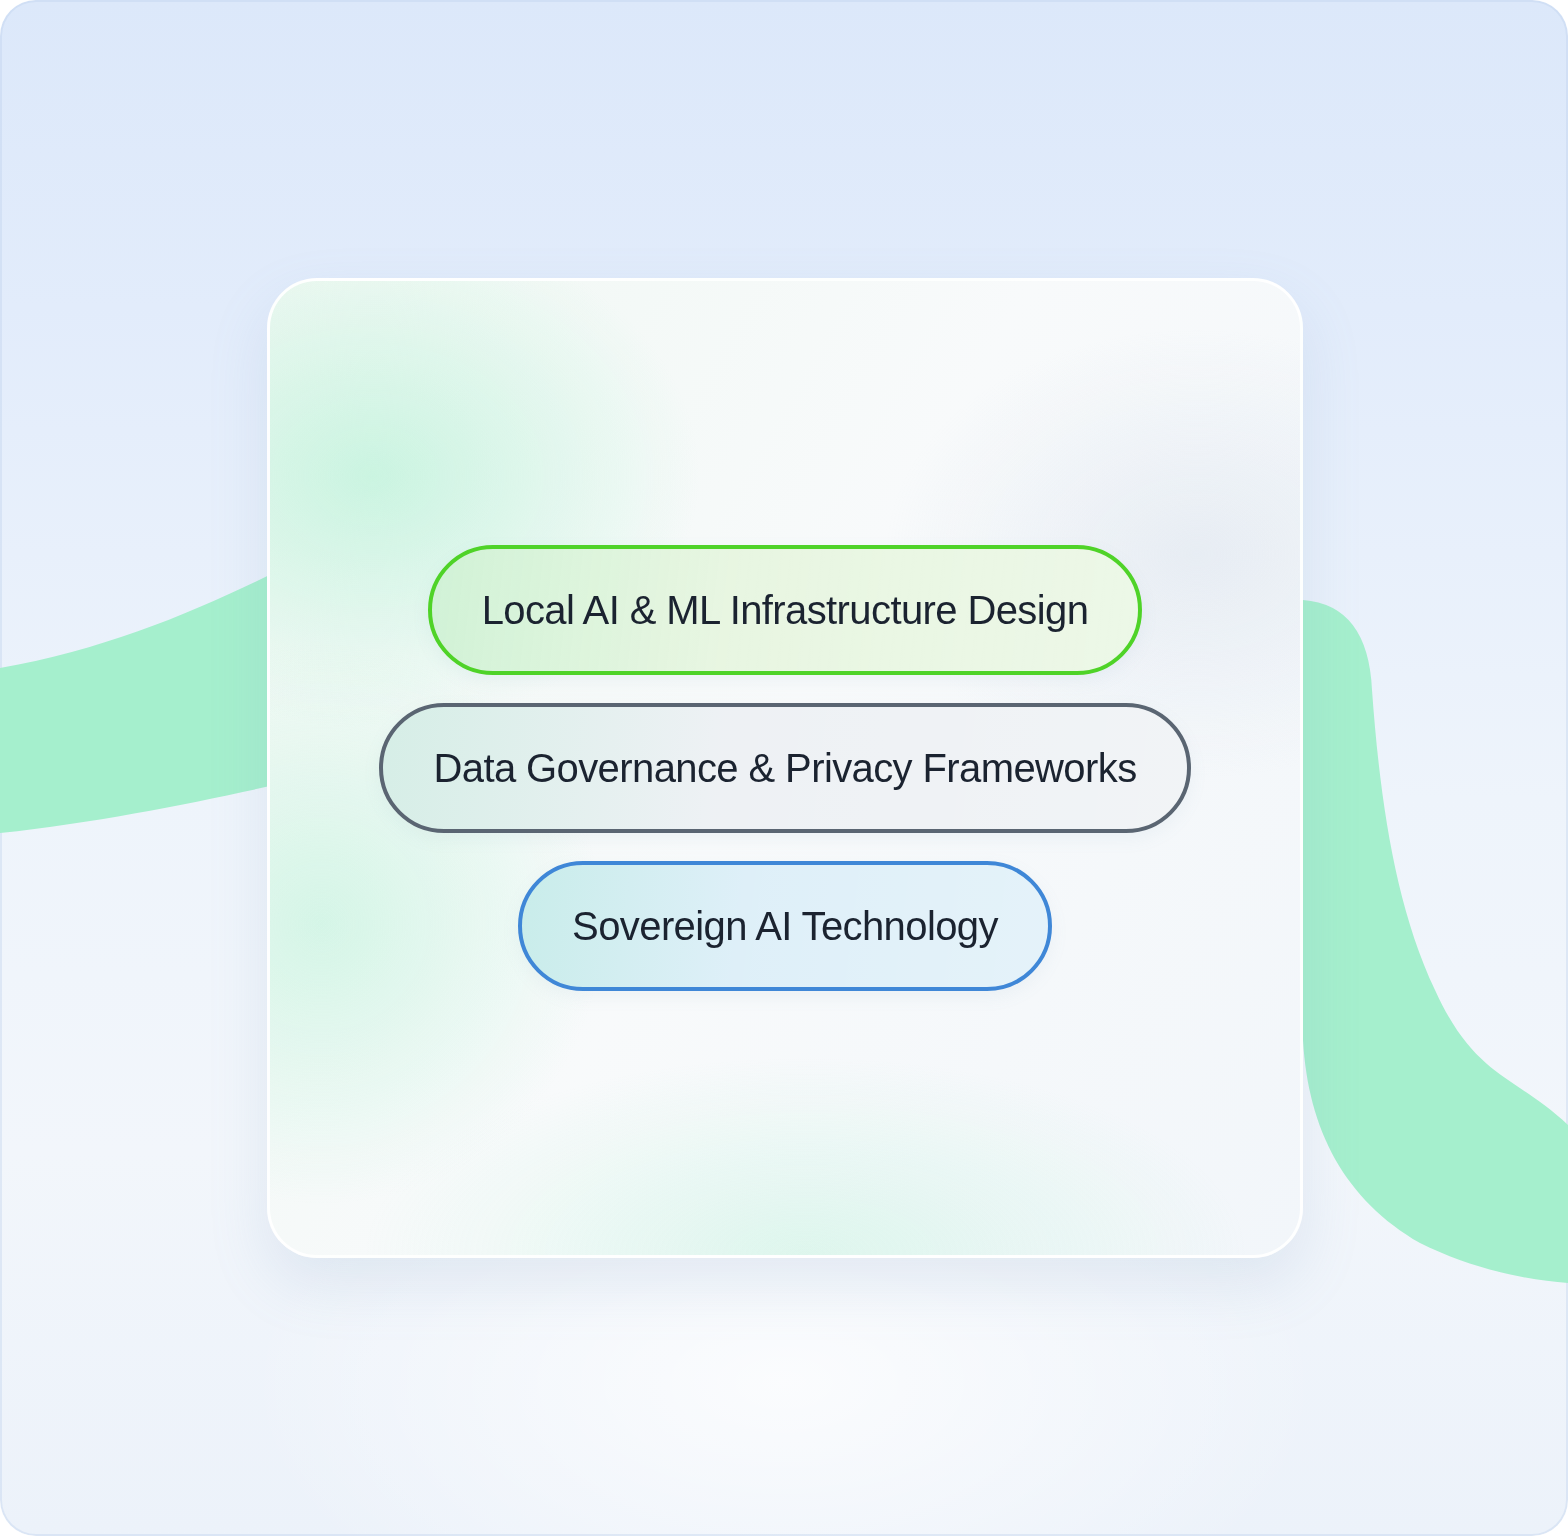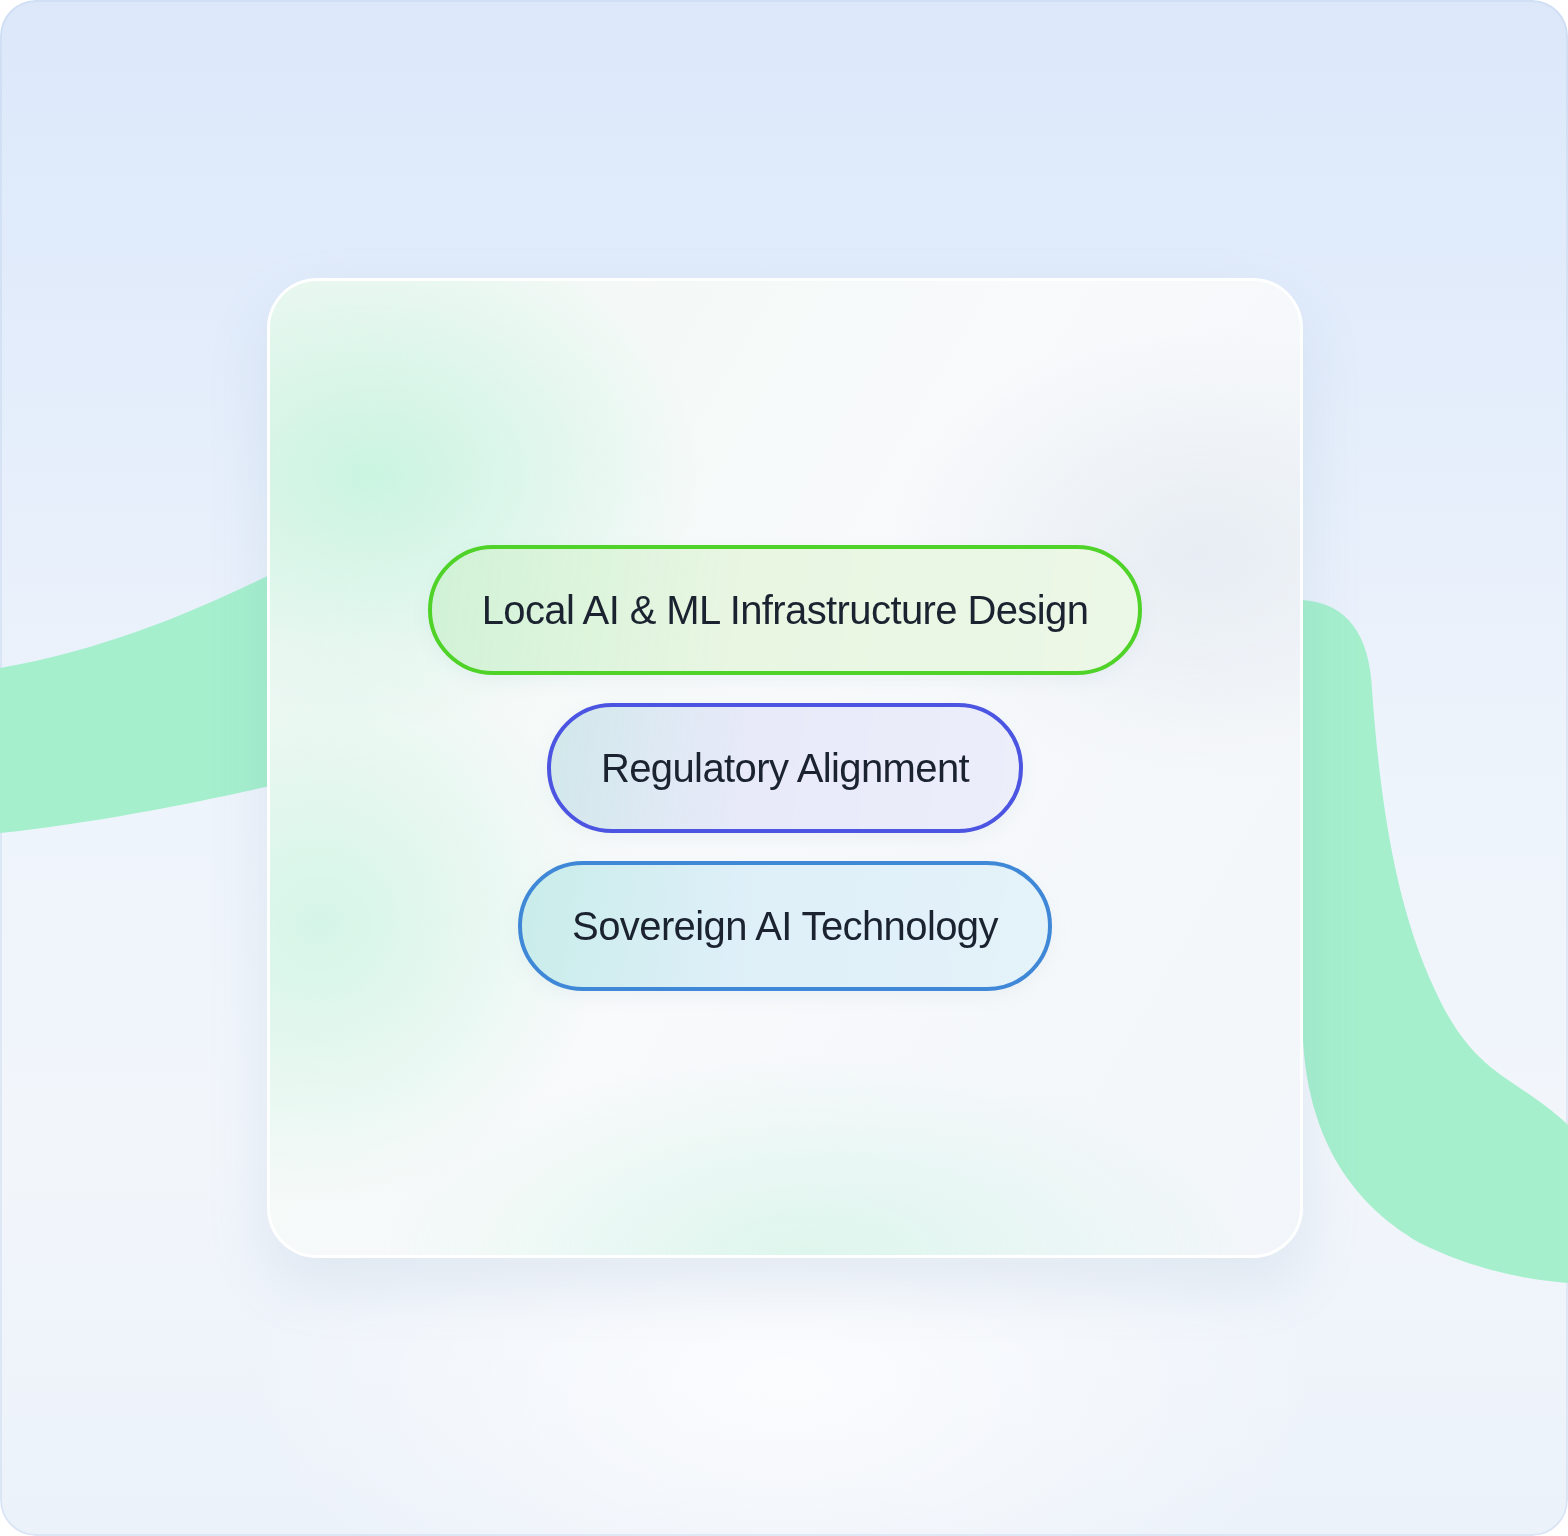--- a/index.html
+++ b/index.html
@@ -99,24 +99,24 @@
              C 1345 1200 1308 1130 1303 1040
              Z" fill="#A5EFCD"></path>
   </svg>
 
   <div class="card">
 
     <div class="pill" style="border-color: rgb(79, 211, 40); background-color: rgb(227, 244, 219);">
       <span class="pill-label" style="color: rgb(27, 35, 48);">Local AI &amp; ML Infrastructure Design</span>
     </div>
 
+    <div class="pill" style="border-color: rgb(90, 101, 114); background-color: rgb(234, 238, 242);">
+      <span class="pill-label" style="color: rgb(27, 35, 48);">Data Governance &amp; Privacy Frameworks</span>
+    </div>
 
-    <div class="pill" style="border-color: rgb(76, 85, 225); background-color: rgb(227, 229, 248);">
-      <span class="pill-label" style="color: rgb(27, 35, 48);">Regulatory Alignment</span>
-    </div>
 
 
     <div class="pill" style="border-color: rgb(63, 135, 215); background-color: rgb(215, 236, 247);">
       <span class="pill-label" style="color: rgb(27, 35, 48);">Sovereign AI Technology</span>
     </div>
 
   </div>
 </div>
 
 </body></html>

